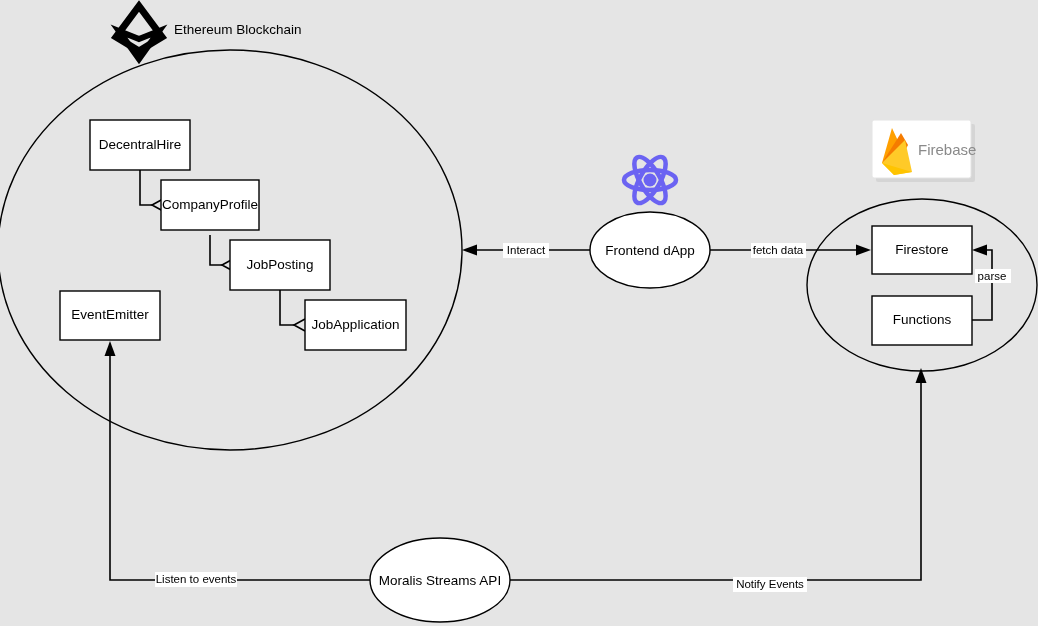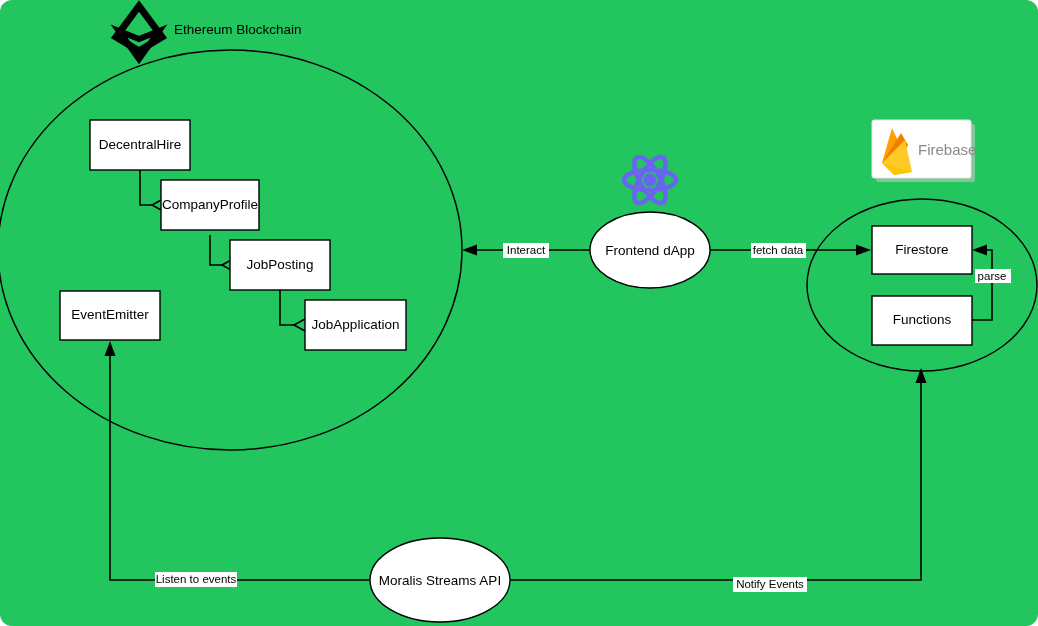--- a/index.html
+++ b/index.html
@@ -7,23 +7,22 @@
     padding: 0;
     background: #ffffff;
   }
   body {
     font-family: "Liberation Sans", sans-serif;
   }
   #diagram-root {
     position: relative;
     width: 1038px;
     height: 626px;
-    background: #22c55e;
+    background: #e5e5e5;
     overflow: hidden;
-    border-radius: 12px;
   }
   svg.canvas {
     position: absolute;
     top: 0;
     left: 0;
     width: 1038px;
     height: 626px;
   }
   .node-box {
     fill: #ffffff;

